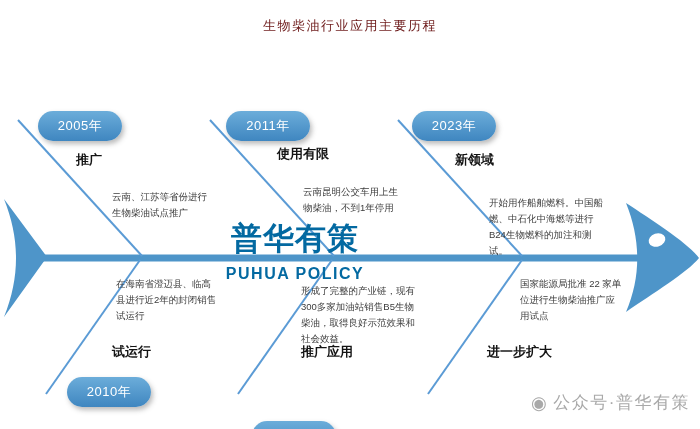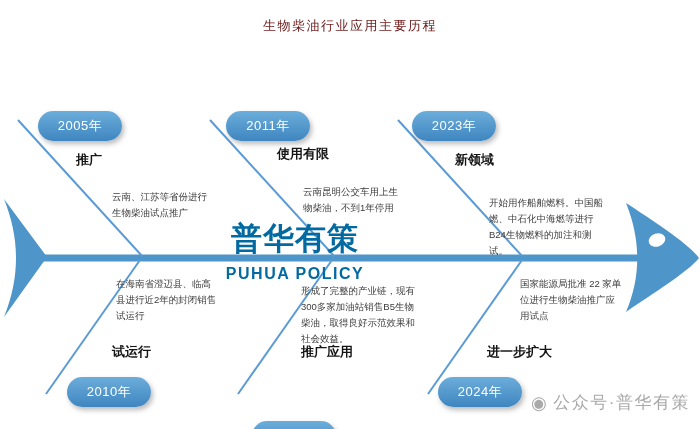--- a/index.html
+++ b/index.html
@@ -63,21 +63,20 @@
     <line x1="140" y1="260" x2="46" y2="394" stroke="#5b9bd5" stroke-width="2"></line>
     <line x1="332" y1="260" x2="238" y2="394" stroke="#5b9bd5" stroke-width="2"></line>
     <line x1="522" y1="260" x2="428" y2="394" stroke="#5b9bd5" stroke-width="2"></line>
   </svg>
 
   <div class="pill p2005">2005年</div>
   <div class="pill p2011">2011年</div>
   <div class="pill p2023">2023年</div>
   <div class="pill p2010">2010年</div>
   <div class="pill p2013">2013年</div>
-  <div class="pill p2024">2024年</div>
 
   <div class="blabel lt1">推广</div>
   <div class="blabel lt2">使用有限</div>
   <div class="blabel lt3">新领域</div>
   <div class="blabel lb1">试运行</div>
   <div class="blabel lb2">推广应用</div>
   <div class="blabel lb3">进一步扩大</div>
 
   <div class="desc dt1">云南、江苏等省份进行生物柴油试点推广</div>
   <div class="desc dt2">云南昆明公交车用上生物柴油，不到1年停用</div>

